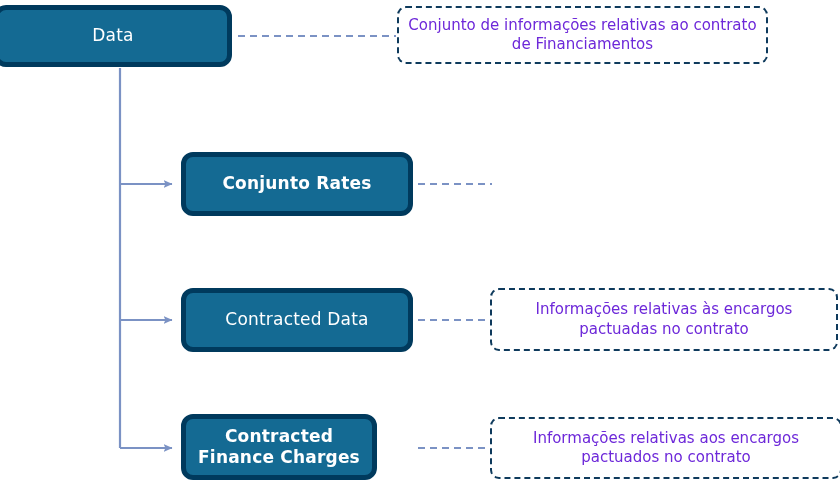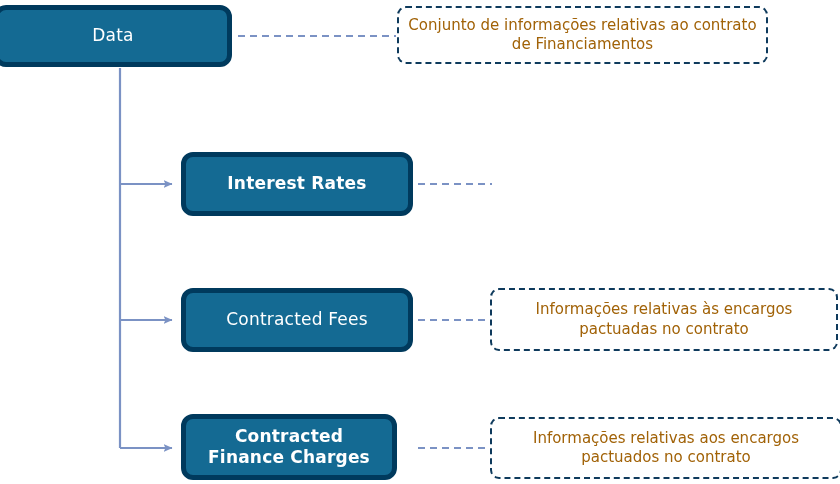--- a/index.html
+++ b/index.html
@@ -51,30 +51,30 @@
   .note {
     position: absolute;
     box-sizing: border-box;
     background: #ffffff;
     border: 2px dashed #0e3a5c;
     border-radius: 9px;
     display: flex;
     align-items: center;
     justify-content: center;
     text-align: center;
-    color: #a16207;
+    color: #6d28d9;
     font-size: 15px;
     line-height: 1.3;
     padding: 3px 8px;
   }
   
   #node-data        { left: -6px;  top: 5px;   width: 238px; height: 62px; }
   #node-interest    { left: 181px; top: 152px; width: 232px; height: 64px; }
   #node-fees        { left: 181px; top: 288px; width: 232px; height: 64px; }
-  #node-charges     { left: 181px; top: 414px; width: 216px; height: 66px; }
+  #node-charges     { left: 181px; top: 414px; width: 196px; height: 66px; }
 
   #note-data        { left: 397px; top: 6px;   width: 371px; height: 58px; }
   #note-interest    { left: 493px; top: 152px; width: 342px; height: 63px; }
   #note-fees        { left: 490px; top: 288px; width: 348px; height: 63px; }
   #note-charges     { left: 490px; top: 417px; width: 352px; height: 62px; }
 </style>
 </head>
 <body>
 
 <div id="canvas">
@@ -95,23 +95,23 @@
     <path d="M120,448 L172,448" stroke="#7b92c4" stroke-width="2.2" fill="none" marker-end="url(#arrowhead)"></path>
 
     <line x1="238" y1="36" x2="396" y2="36" stroke="#7b92c4" stroke-width="2.2" stroke-dasharray="7,5"></line>
     <line x1="418" y1="184" x2="492" y2="184" stroke="#7b92c4" stroke-width="2.2" stroke-dasharray="7,5"></line>
     <line x1="418" y1="320" x2="489" y2="320" stroke="#7b92c4" stroke-width="2.2" stroke-dasharray="7,5"></line>
     <line x1="418" y1="448" x2="489" y2="448" stroke="#7b92c4" stroke-width="2.2" stroke-dasharray="7,5"></line>
   </svg>
 
   <div id="node-data" class="node">Data</div>
 
-  <div id="node-interest" class="node bold">Interest Rates</div>
+  <div id="node-interest" class="node bold">Conjunto Rates</div>
 
-  <div id="node-fees" class="node">Contracted Fees</div>
+  <div id="node-fees" class="node">Contracted Data</div>
 
   <div id="node-charges" class="node bold">Contracted Finance Charges</div>
 
   <div id="note-data" class="note">Conjunto de informações relativas ao contrato de Financiamentos</div>
 
 
   <div id="note-fees" class="note">Informações relativas às encargos pactuadas no contrato</div>
 
   <div id="note-charges" class="note">Informações relativas aos encargos pactuados no contrato</div>
 

